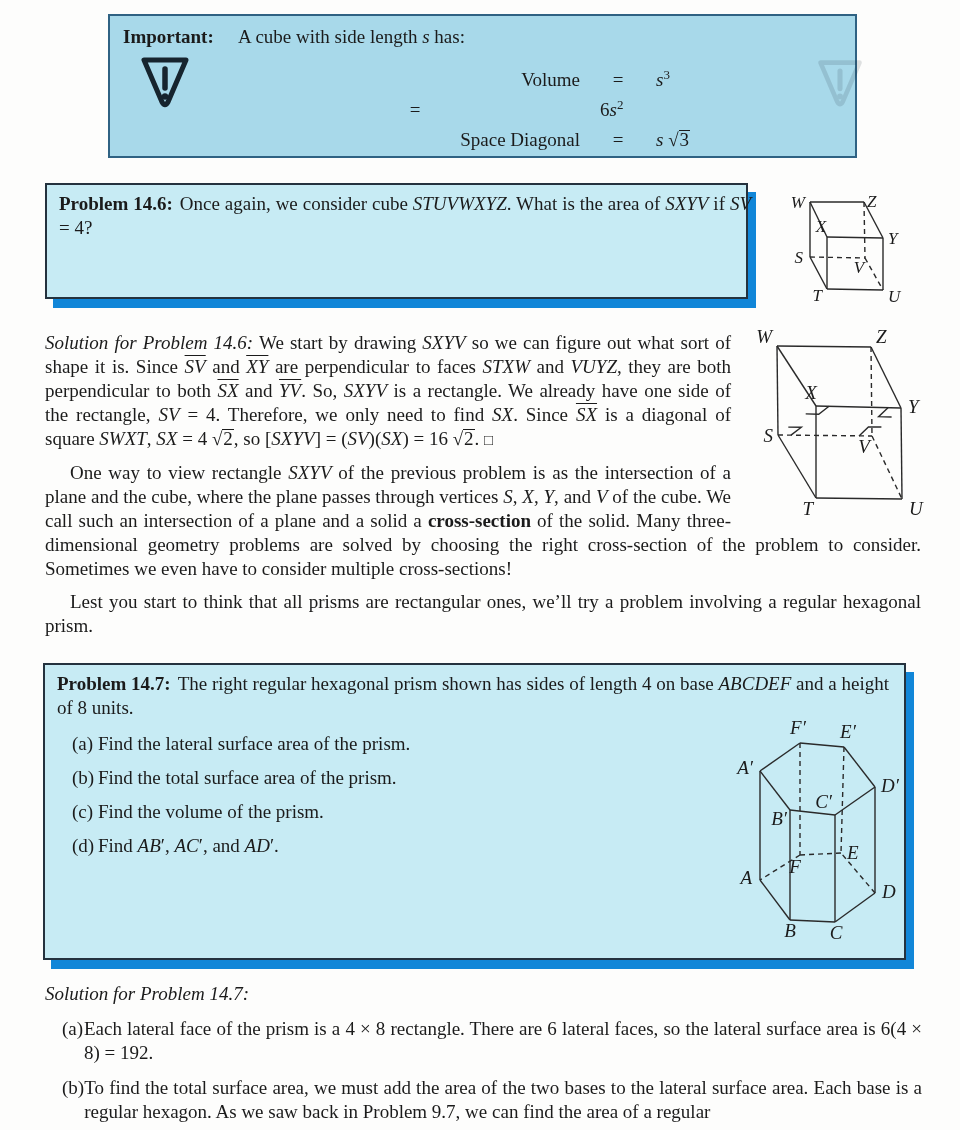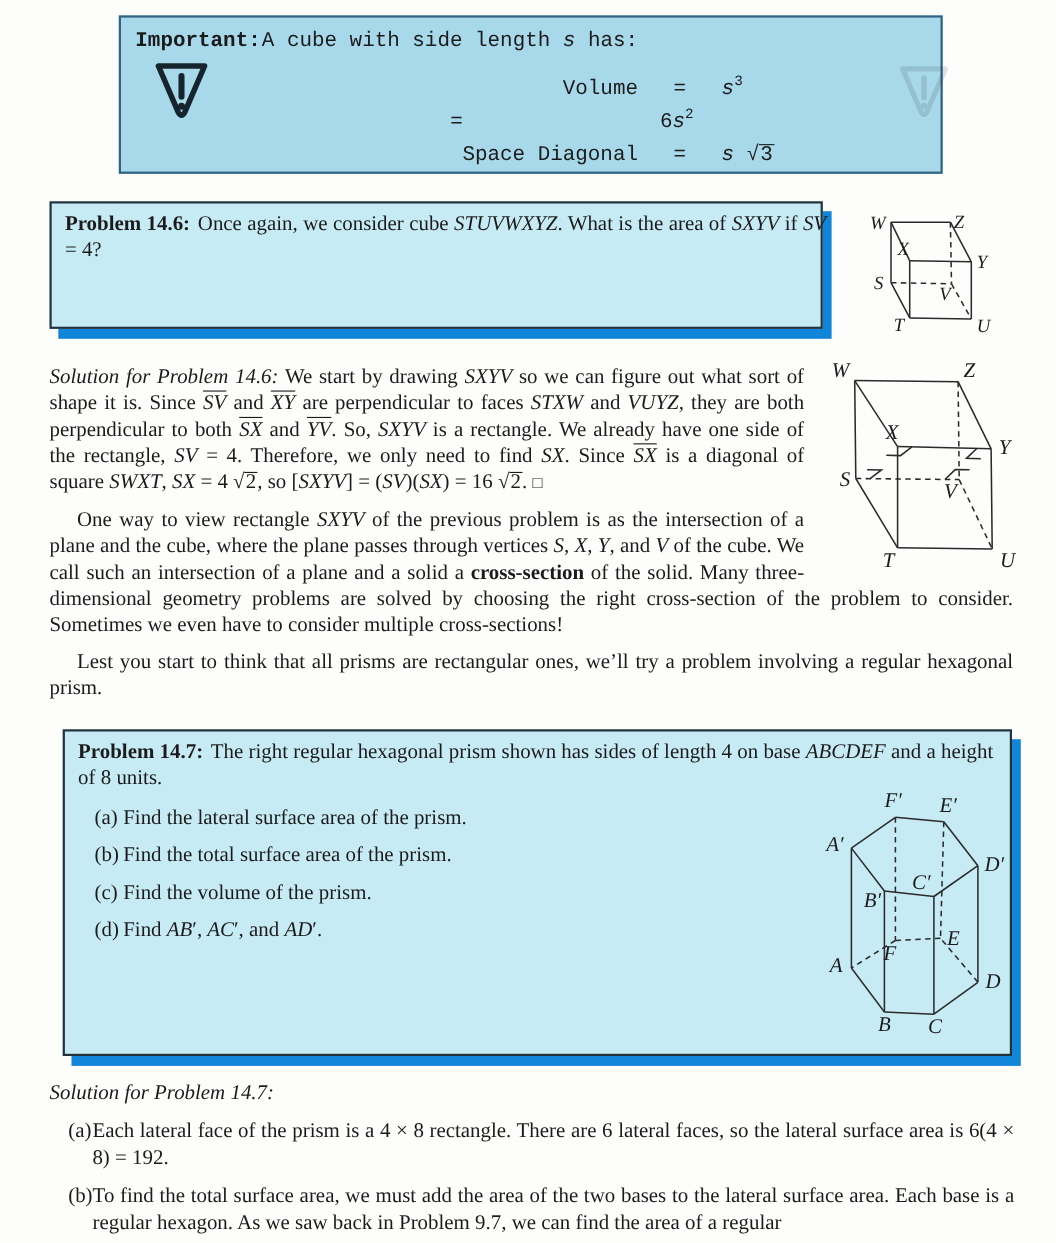--- a/index.html
+++ b/index.html
@@ -14,41 +14,40 @@
     color: var(--text, #1b1b1b);
     overflow: hidden;
   }
   svg { overflow: visible; display: block; }
 
   
   .imp-box {
     position: absolute; left: 108px; top: 14px; width: 749px; height: 144px;
     background: var(--important-box-bg, #a8d9ea);
     border: 2px solid var(--important-box-border, #2f6283);
-    font-family: Liberation Mono, monospace;
   }
   .imp-label { position: absolute; left: 13px; top: 9px; font-weight: bold; }
   .imp-intro { position: absolute; left: 128px; top: 9px; }
   .warn-icon { position: absolute; left: 27px; top: 37px; }
   .warn-ghost { position: absolute; left: 704px; top: 40px; opacity: 0.13; }
   .formulas { position: absolute; left: 140px; top: 52px; width: 570px; }
   .f-row { display: grid; grid-template-columns: 330px 36px auto; height: 30px; align-items: baseline; gap: 20px; }
   .f-label { text-align: right; }
   .f-eq { text-align: center; }
   .f-val { text-align: left; }
 
   
   .prob-box {
     position: absolute;
     background: var(--problem-box-bg, #c7ebf4);
     border: 2px solid var(--problem-box-border, #24323e);
     box-shadow: 8px 9px 0 0 var(--problem-box-shadow, #1186d8);
   }
   .prob1 { left: 45px; top: 183px; width: 703px; height: 116px; }
-  .prob2 { left: 57px; top: 663px; width: 863px; height: 297px; }
+  .prob2 { left: 43px; top: 663px; width: 863px; height: 297px; }
   .prob-inner { padding: 7px 12px; }
   .prob-title { font-weight: bold; margin-right: 7px; }
   .prob1 .prob-body-wrap { width: 692px; text-align: justify; }
   .prob2 .prob-body-wrap { width: 837px; }
   .pitems { margin-top: 12px; }
   .pitem { display: flex; margin-bottom: 10px; }
   .pitem .m { flex: 0 0 41px; padding-left: 15px; }
   .pitem .t { width: 580px; }
 
   

